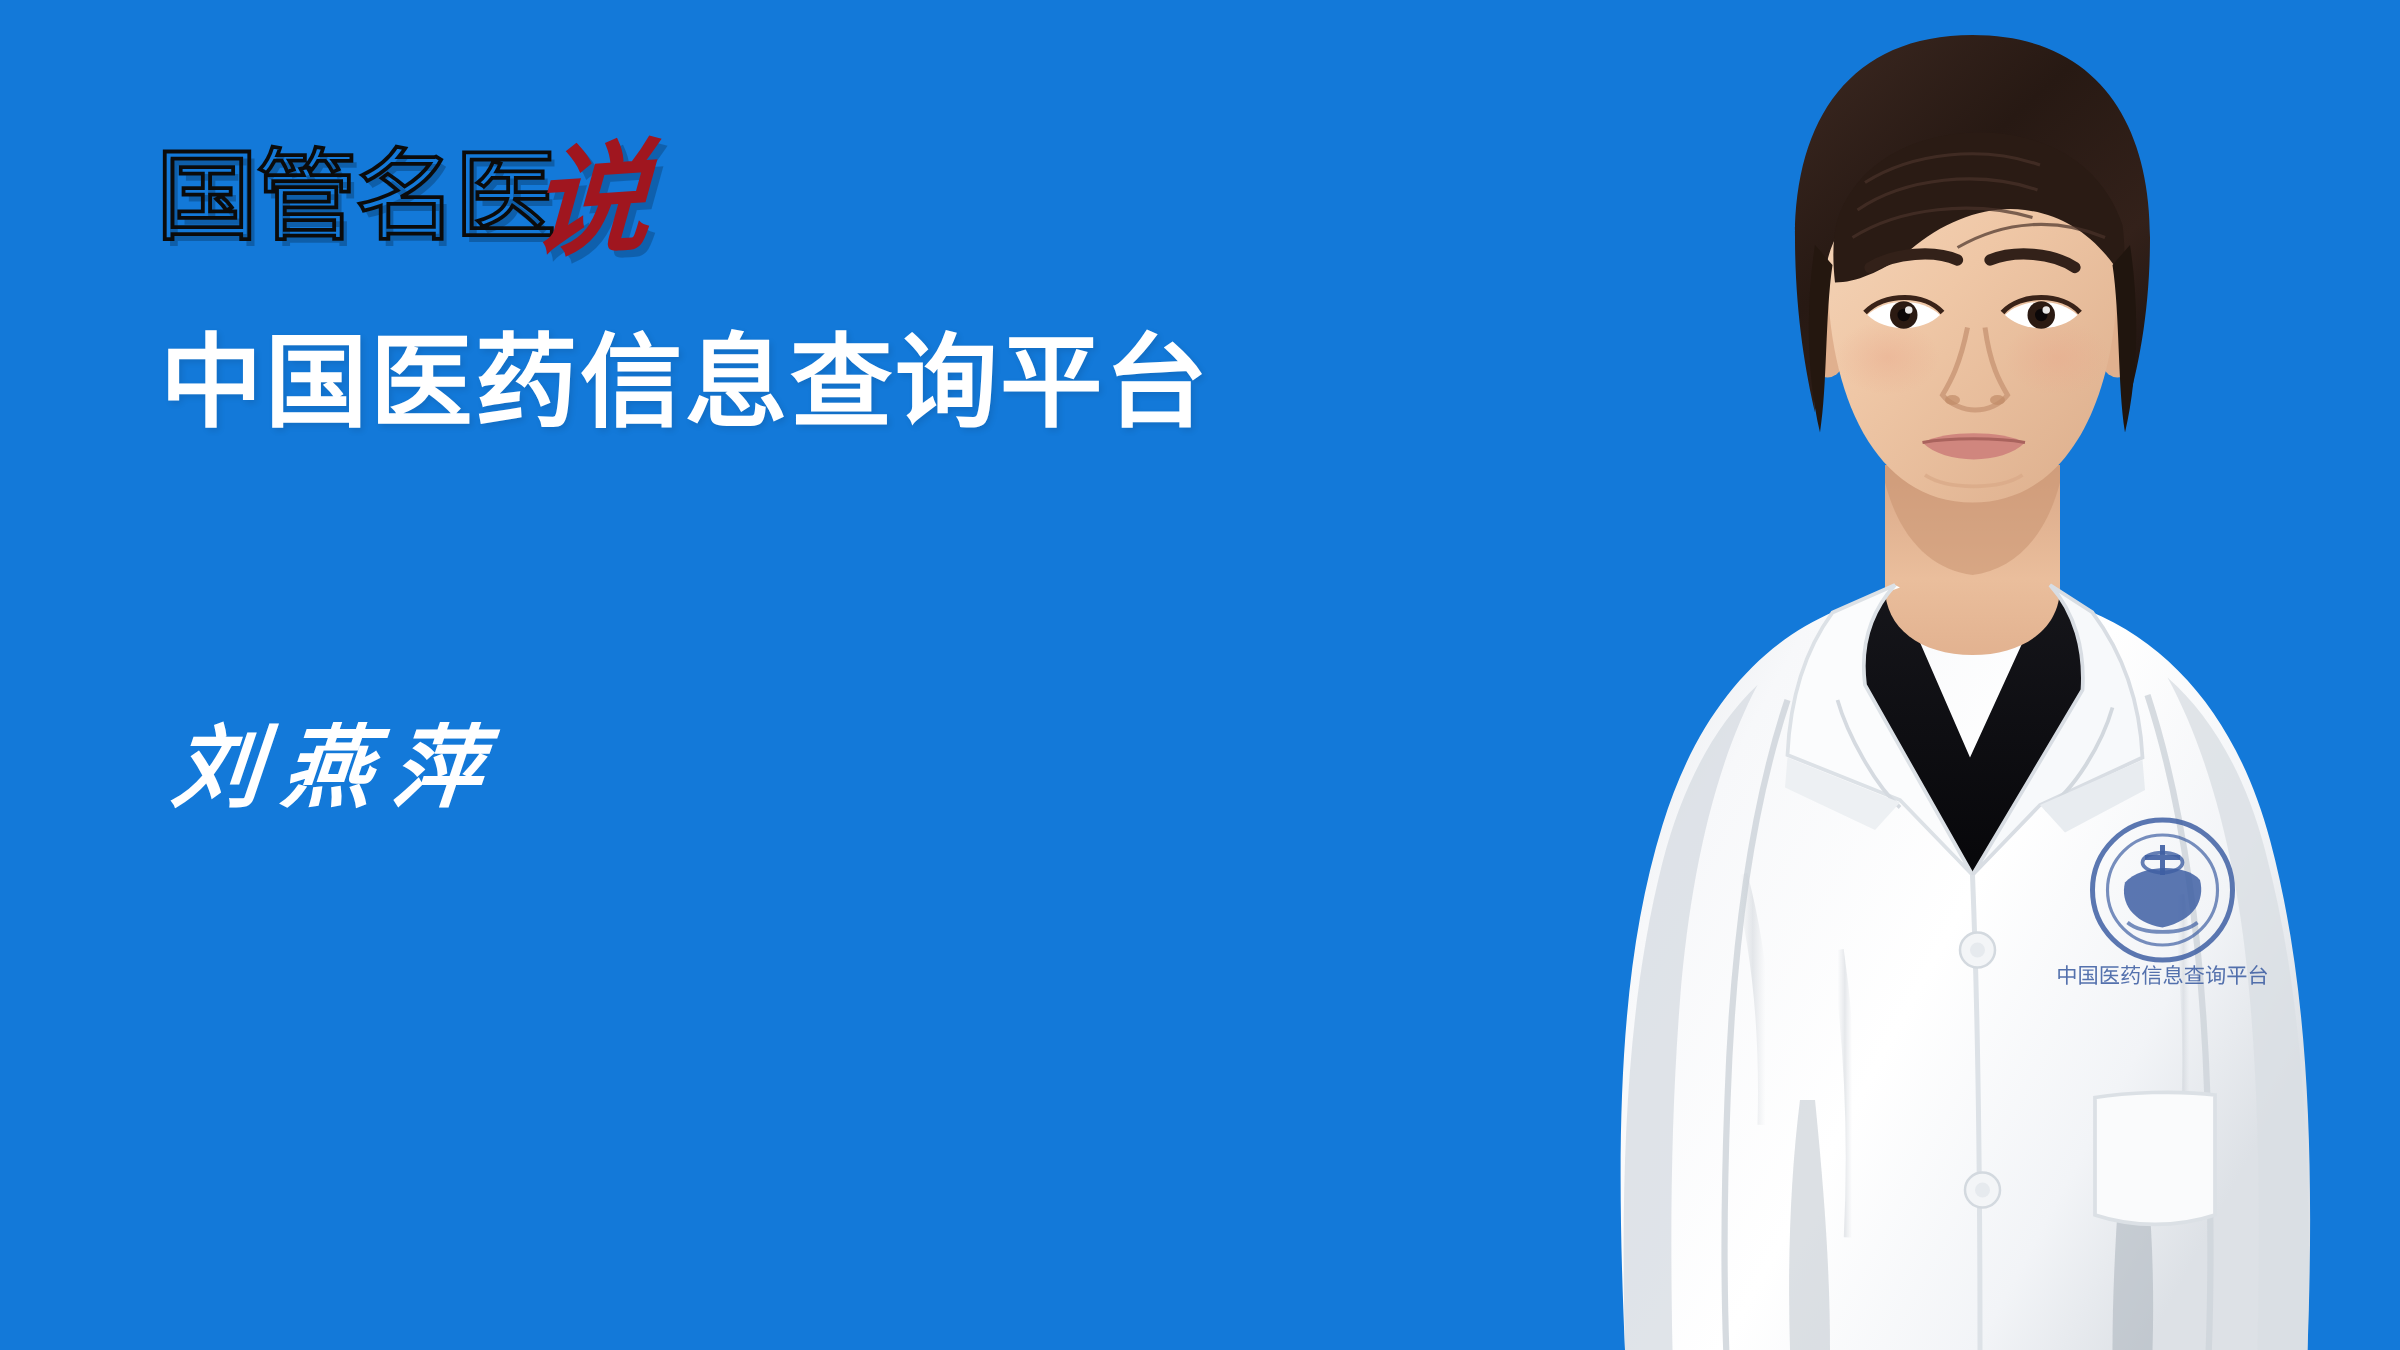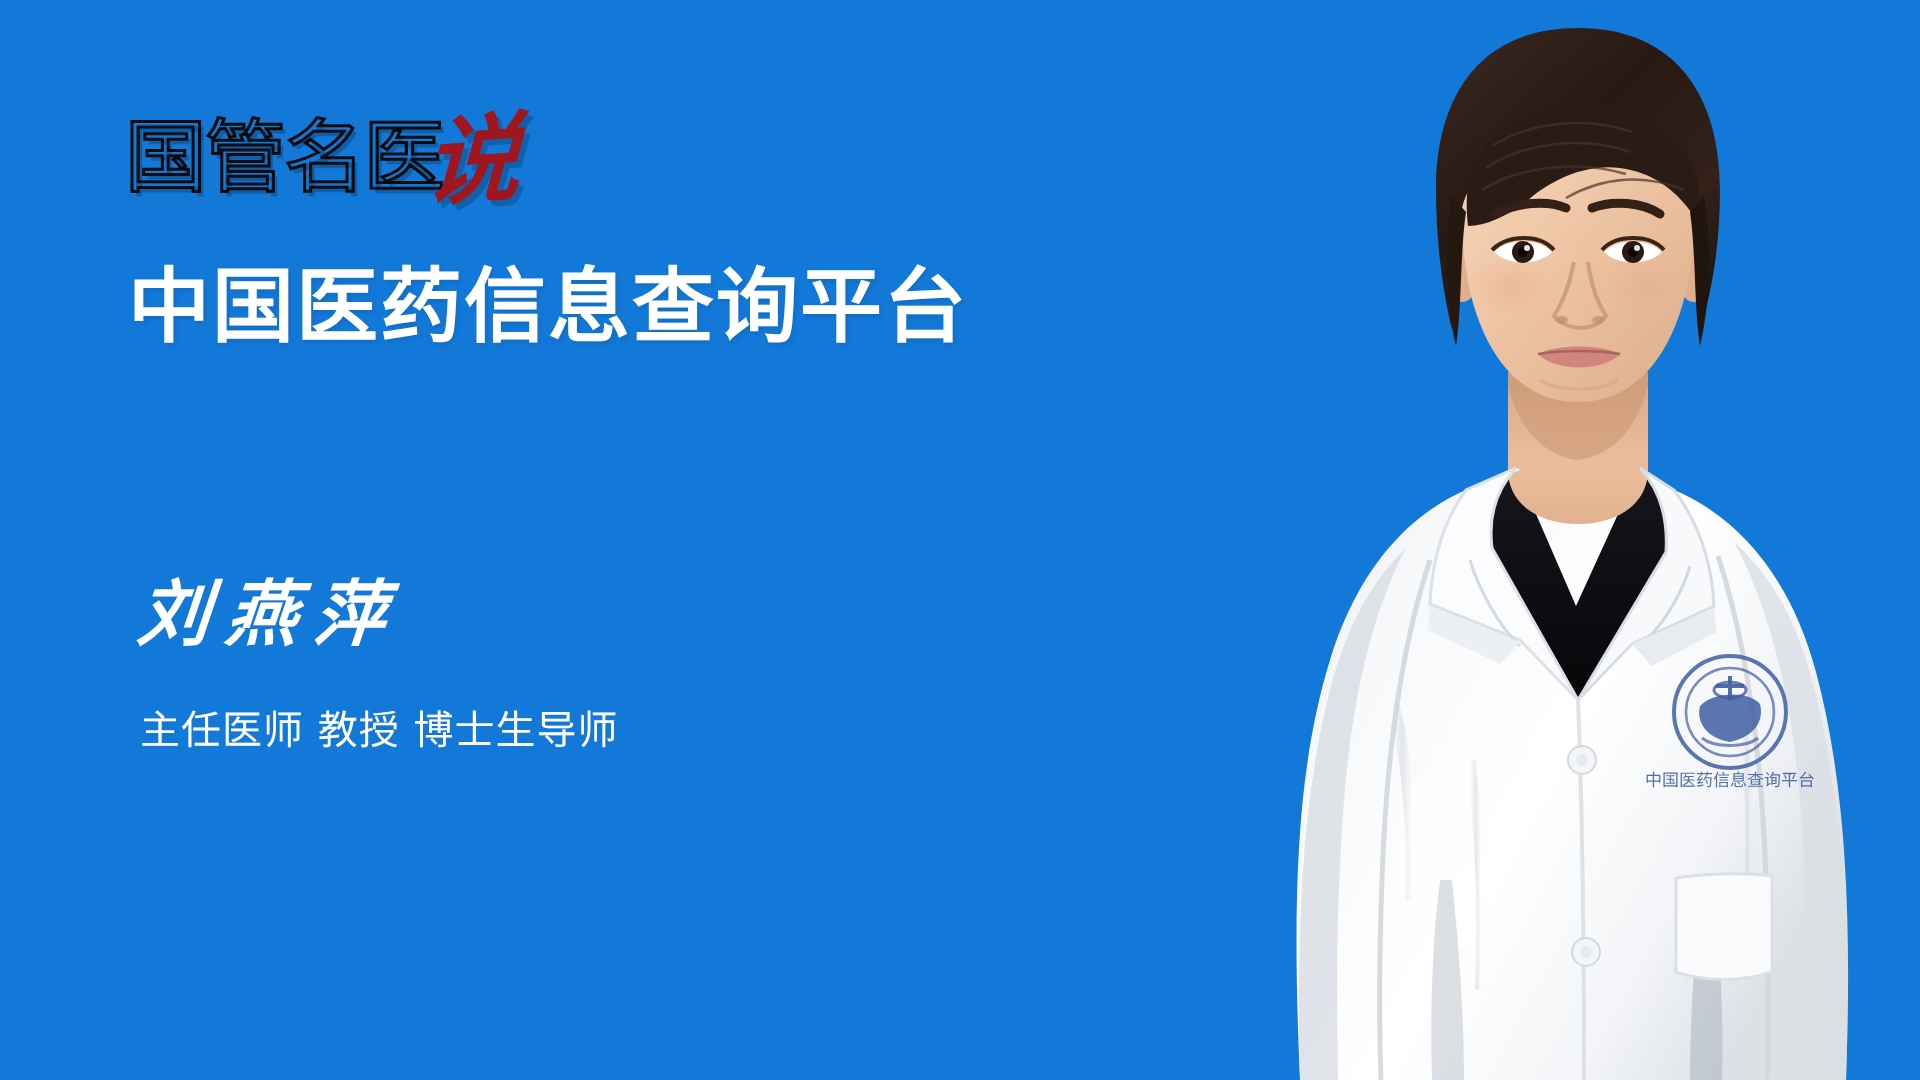--- a/index.html
+++ b/index.html
@@ -94,21 +94,20 @@
   <div class="brand">
     <span class="brand-main">国管名医</span>
     <span class="brand-say">说</span>
   </div>
 
   <h1 class="headline">中国医药信息查询平台</h1>
 
   <div class="doctor-name">刘燕萍</div>
 
   <div class="creds">
-    <div class="cred-line">主任医师  教授  博士生导师</div>
   </div>
 
   <div class="portrait">
     <svg viewBox="0 0 920 1080" xmlns="http://www.w3.org/2000/svg" aria-hidden="true">
       <defs>
         <linearGradient id="coatG" x1="0" y1="0" x2="1" y2="0.6">
           <stop offset="0%" stop-color="#E3E6EA"></stop>
           <stop offset="22%" stop-color="#F7F8FA"></stop>
           <stop offset="55%" stop-color="#FFFFFF"></stop>
           <stop offset="82%" stop-color="#F2F4F7"></stop>

